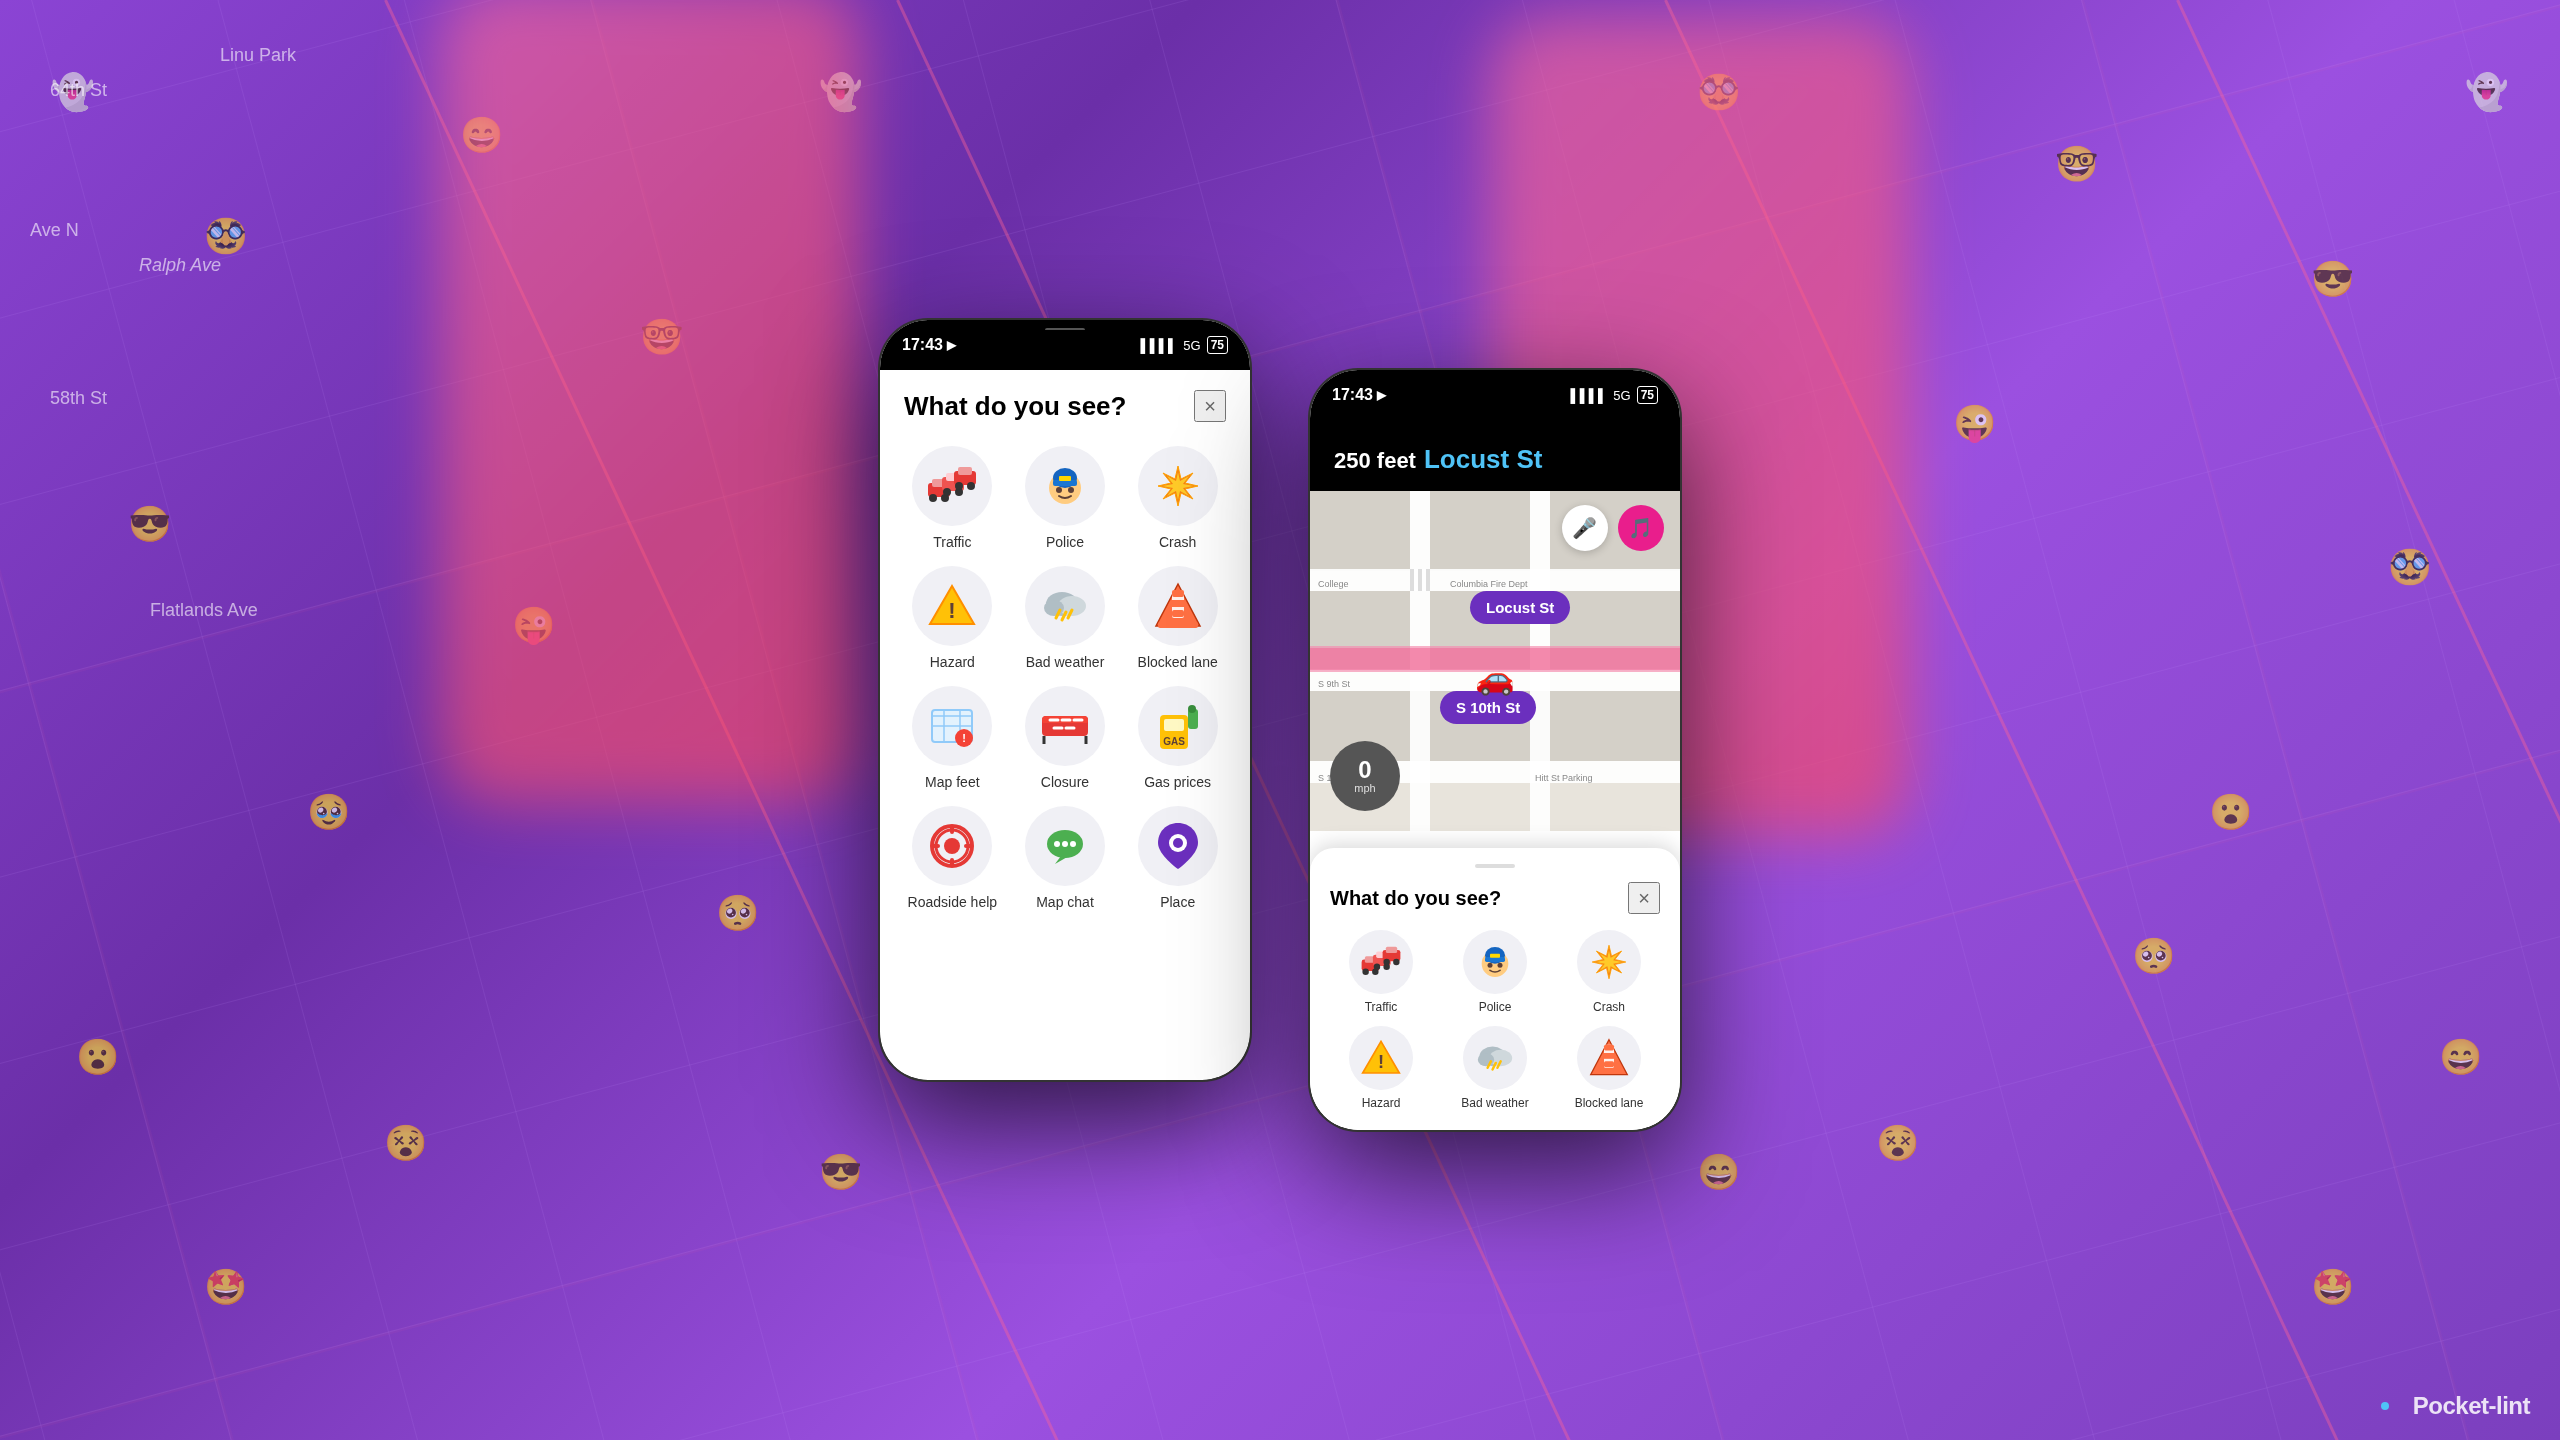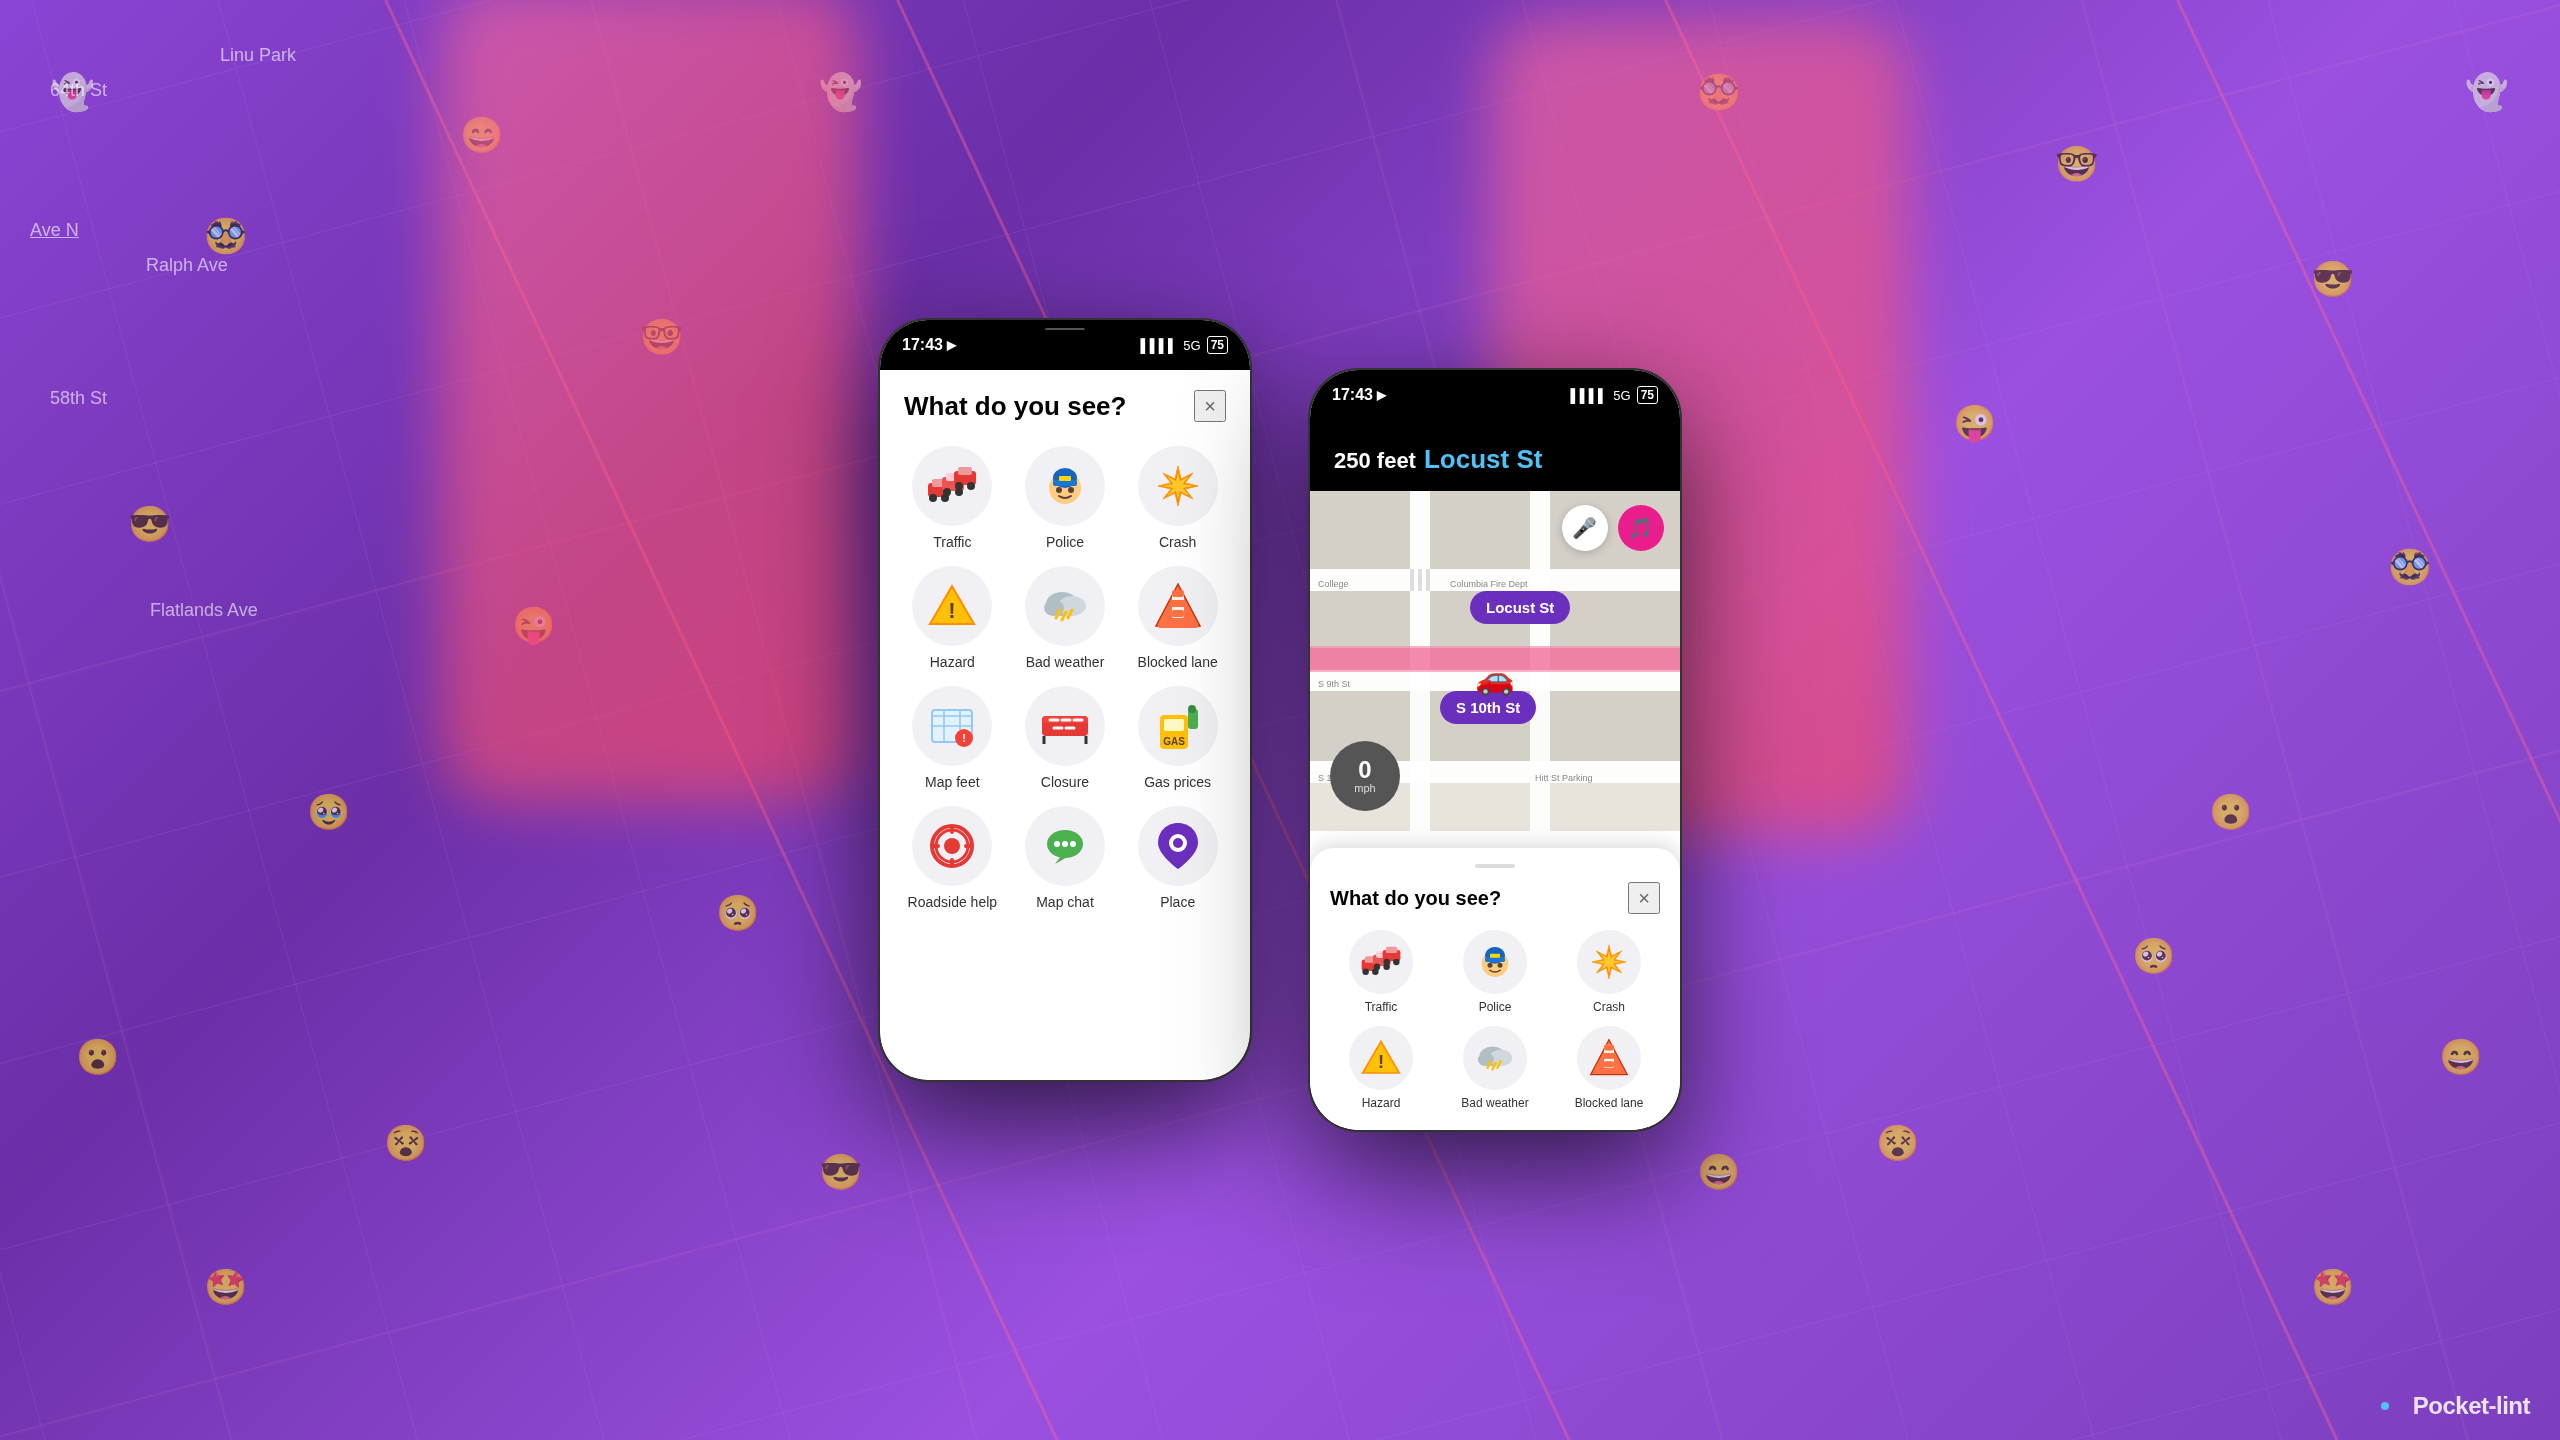--- a/index.html
+++ b/index.html
@@ -490,22 +490,22 @@
 <div class="waze-ghost" style="right:15%;top:65%;">🥺</div>
 <div class="waze-ghost" style="right:25%;top:78%;">😵</div>
 <div class="waze-ghost" style="right:8%;top:88%;">🤩</div>
 <div class="waze-ghost" style="left:32%;top:5%;">👻</div>
 <div class="waze-ghost" style="left:32%;top:80%;">😎</div>
 <div class="waze-ghost" style="right:32%;top:5%;">🥸</div>
 <div class="waze-ghost" style="right:32%;top:80%;">😄</div>
 
 <span class="street-label" style="left:50px;top:80px;">64th St</span>
 <span class="street-label" style="left:220px;top:45px;">Linu Park</span>
-<span class="street-label" style="left:30px;top:220px;text-decoration:underline;">Ave N</span>
-<span class="street-label" style="left:146px;top:255px;">Ralph Ave</span>
+<span class="street-label" style="left:30px;top:220px;">Ave N</span>
+<span class="street-label" style="left:139px;top:255px;font-style:italic;">Ralph Ave</span>
 <span class="street-label" style="left:50px;top:380px;margin-top:8px;">58th St</span>
 <span class="street-label" style="left:150px;top:600px;">Flatlands Ave</span>
 
 <div class="phone-glow phone-left-glow"></div>
 <div class="phone-glow phone-right-glow"></div>
 
 <div class="phones-container">
 
   <div class="phone phone-left">
     <div class="phone-screen">

